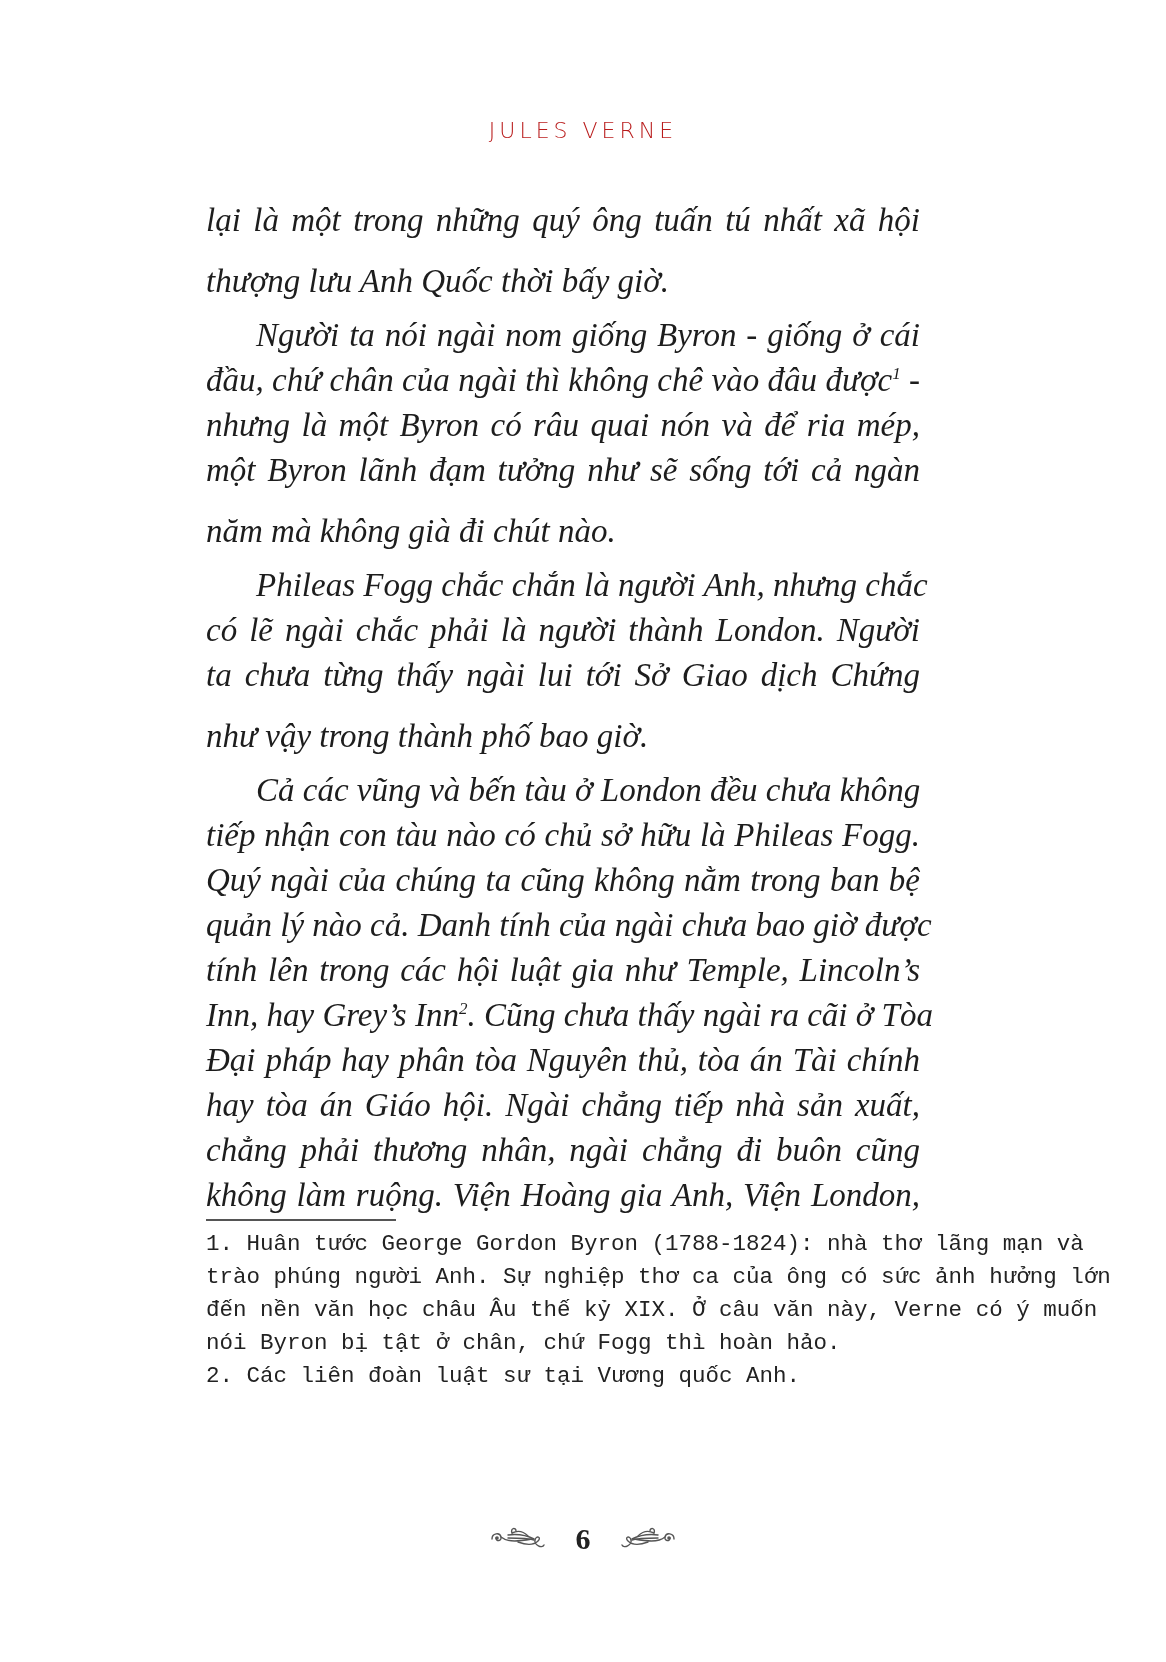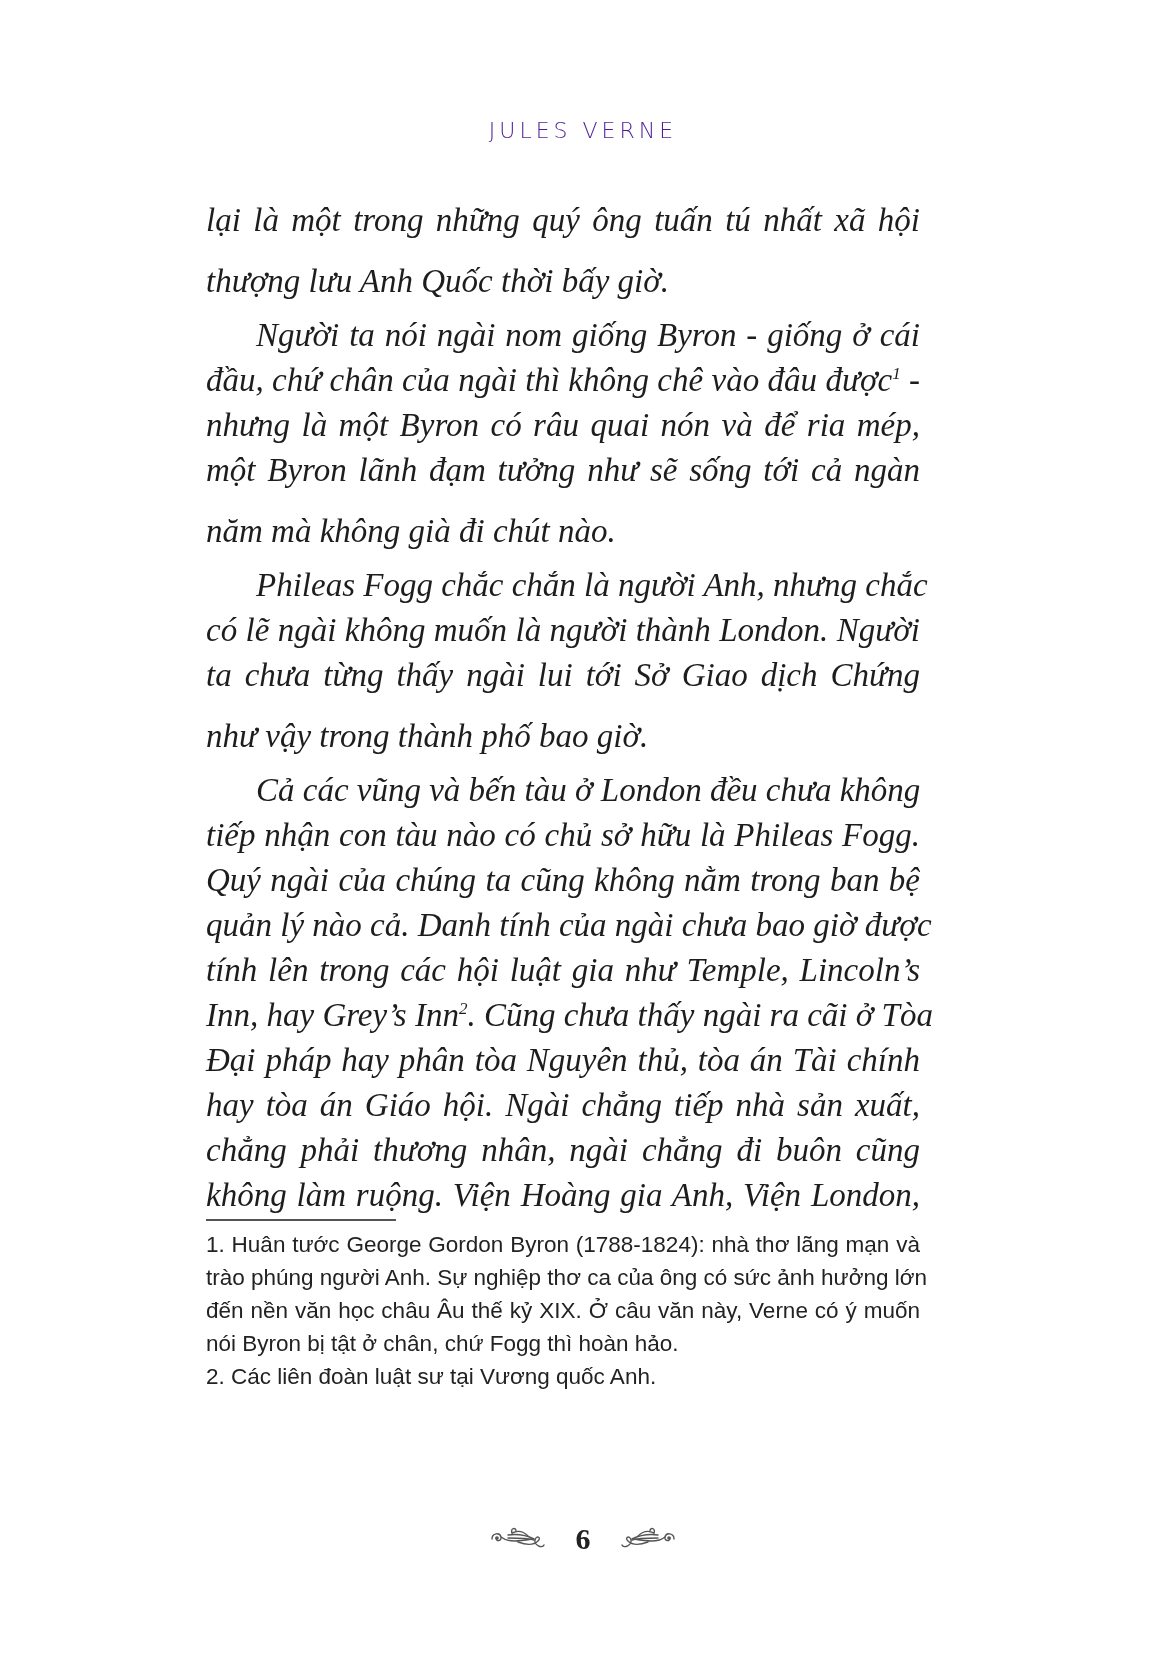--- a/index.html
+++ b/index.html
@@ -23,21 +23,21 @@
     }
     .running-header {
       position: absolute;
       top: 118px;
       left: 0;
       width: 1166px;
       text-align: center;
       font-family: "DejaVu Sans", "Liberation Sans", sans-serif;
       font-size: 22px;
       letter-spacing: 4px;
-      color: #4c1d95;
+      color: #b91c1c;
       font-weight: 300;
     }
     .body-text {
       position: absolute;
       left: 206px;
       top: 198px;
       width: 714px;
       font-family: "Liberation Serif", "DejaVu Serif", serif;
       font-size: 33px;
       color: #1d1d1d;
@@ -73,21 +73,21 @@
       top: 1219px;
       width: 190px;
       height: 0;
       border-top: 2px solid #555555;
     }
     .footnotes {
       position: absolute;
       left: 206px;
       top: 1228px;
       width: 714px;
-      font-family: Liberation Sans, sans-serif;
+      font-family: Liberation Mono, monospace;
       font-size: 22.5px;
       color: #222222;
     }
     .fn-line {
       display: block;
       height: 33px;
       line-height: 33px;
       text-align: justify;
       text-align-last: justify;
       white-space: nowrap;
@@ -134,21 +134,21 @@
     <div class="para">
       <span class="line indent">Người ta nói ngài nom giống Byron - giống ở cái</span>
       <span class="line"><span>đầu, chứ chân của ngài thì không chê vào đâu được</span><sup class="fn-ref">1</sup><span> -</span></span>
       <span class="line">nhưng là một Byron có râu quai nón và để ria mép,</span>
       <span class="line">một Byron lãnh đạm tưởng như sẽ sống tới cả ngàn</span>
       <span class="line last">năm mà không già đi chút nào.</span>
     </div>
 
     <div class="para">
       <span class="line indent">Phileas Fogg chắc chắn là người Anh, nhưng chắc</span>
-      <span class="line">có lẽ ngài không muốn là người thành London. Người</span>
+      <span class="line">có lẽ ngài chắc phải là người thành London. Người</span>
       <span class="line">ta chưa từng thấy ngài lui tới Sở Giao dịch Chứng</span>
       <span class="line last">như vậy trong thành phố bao giờ.</span>
     </div>
 
     <div class="para">
       <span class="line indent">Cả các vũng và bến tàu ở London đều chưa không</span>
       <span class="line">tiếp nhận con tàu nào có chủ sở hữu là Phileas Fogg.</span>
       <span class="line">Quý ngài của chúng ta cũng không nằm trong ban bệ</span>
       <span class="line">quản lý nào cả. Danh tính của ngài chưa bao giờ được</span>
       <span class="line">tính lên trong các hội luật gia như Temple, Lincoln’s</span>

